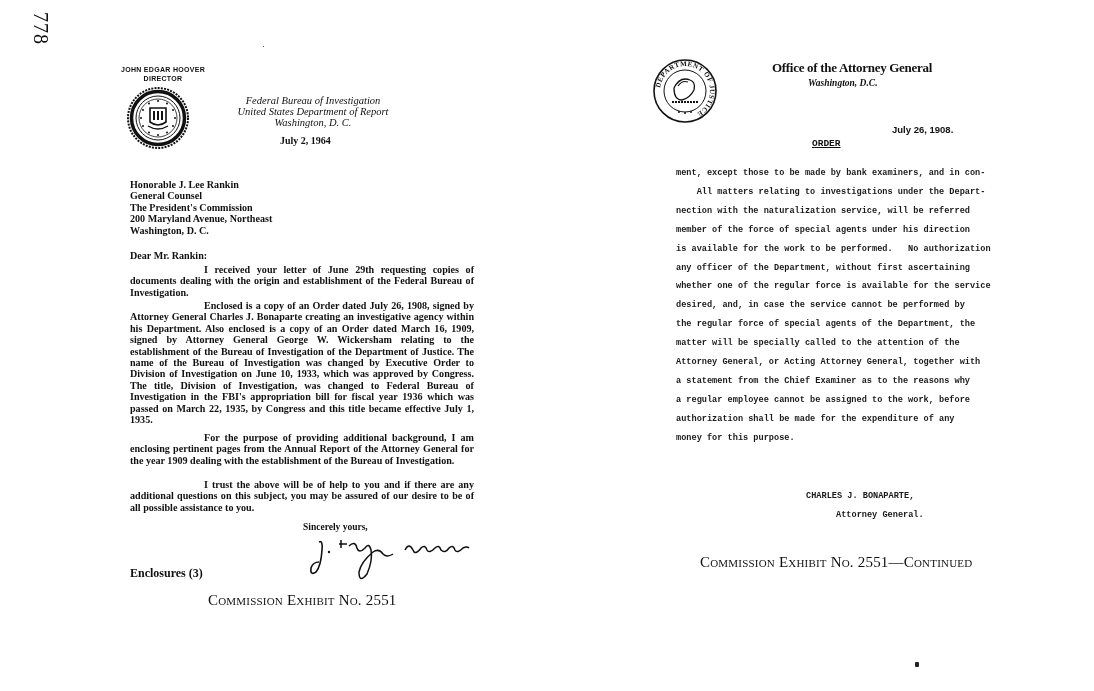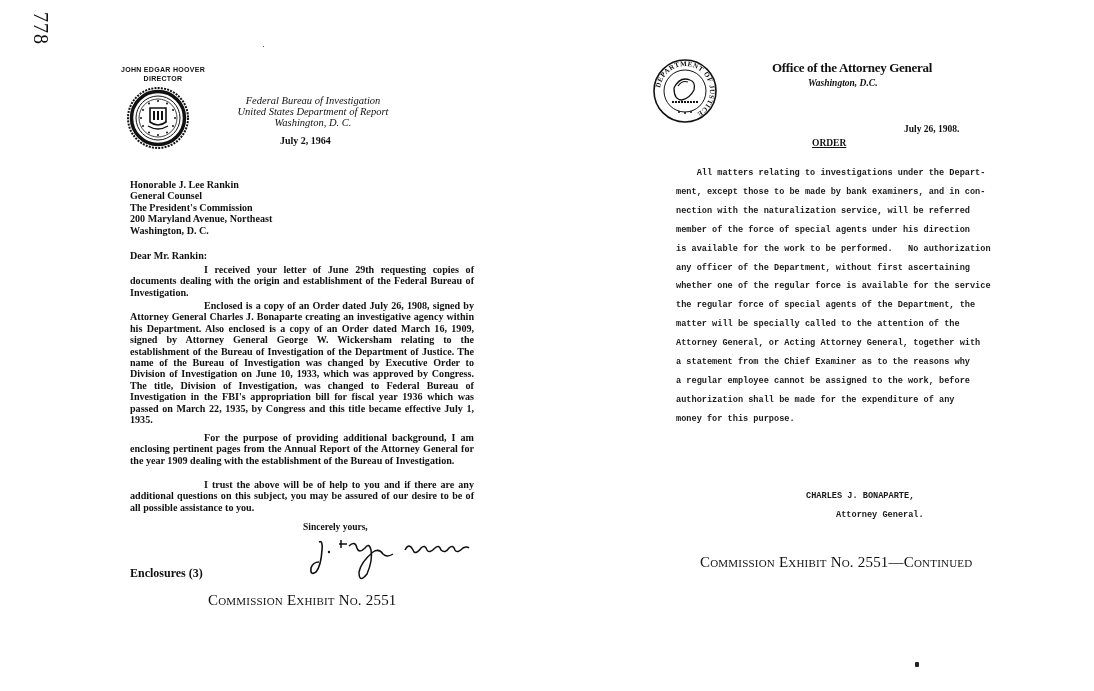--- a/index.html
+++ b/index.html
@@ -26,22 +26,22 @@
     #closing { left:303px; top:522px; font-size:9.5px; font-weight:bold; }
     #signature-left { left:305px; top:532px; width:180px; height:48px; }
     #enclosures { left:130px; top:566px; font-size:12px; font-weight:bold; }
     .exhibit { font-family:"Liberation Serif", serif; font-size:15px; font-variant:small-caps; letter-spacing:0.2px; }
     #exhibit-left { left:208px; top:592px; }
 
     
     #doj-seal { left:652px; top:58px; width:66px; height:66px; }
     #ag-header { left:772px; top:60px; font-family:"Liberation Serif", serif; font-weight:bold; font-size:13px; letter-spacing:-0.3px; }
     #ag-city { left:808px; top:78px; font-family:"Liberation Serif", serif; font-style:italic; font-weight:bold; font-size:9.5px; }
-    #date-right { left:892px; top:124px; font-family:Liberation Serif, serif; font-size:9.5px; font-weight:bold;margin-left:12px; }
-    #order-title { left:812px; top:138px; font-family:Liberation Serif, serif; font-size:9.5px; font-weight:bold; text-decoration:underline; }
+    #date-right { left:892px; top:124px; font-family:Liberation Sans, sans-serif; font-size:9.5px; font-weight:bold; }
+    #order-title { left:812px; top:138px; font-family:Liberation Mono, monospace; font-size:9.5px; font-weight:bold; text-decoration:underline; }
     .typed { font-family:"Liberation Mono", monospace; font-size:8.6px; font-weight:bold; line-height:18.9px; color:#1a1a1a; }
     #order-body { left:676px; top:164px; width:350px; }
     #order-body .line { white-space:nowrap; display:block; }
     #signer-name { left:806px; top:487px; }
     #signer-title { left:836px; top:506px; }
     #exhibit-right { left:700px; top:534px;margin-top:20px; }
 
     #stray-mark { left:915px; top:662px; width:4px; height:5px; background:#222; border-radius:1px; }
     #stray-dot { left:263px; top:46px; width:1px; height:1px; background:#555; }
   </style>
@@ -129,27 +129,28 @@
     <circle cx="33" cy="55" r="1" fill="#111"></circle>
     <circle cx="39" cy="54" r="1" fill="#111"></circle>
 </svg>
 
 <div class="abs" id="ag-header">Office of the Attorney General</div>
 <div class="abs" id="ag-city">Washington, D.C.</div>
 <div class="abs" id="date-right">July 26, 1908.</div>
 <div class="abs" id="order-title">ORDER</div>
 
 <div class="abs typed" id="order-body">
+  <span class="line">ment, except those to be made by bank examiners, and in con-</span>
   <span class="line">    All matters relating to investigations under the Depart-</span>
-  <span class="line">ment, except those to be made by bank examiners, and in con-</span>
   <span class="line">nection with the naturalization service, will be referred</span>
   <span class="line">member of the force of special agents under his direction</span>
   <span class="line">is available for the work to be performed.   No authorization</span>
   <span class="line">any officer of the Department, without first ascertaining</span>
   <span class="line">whether one of the regular force is available for the service</span>
+  <span class="line">desired, and, in case the service cannot be performed by</span>
   <span class="line">the regular force of special agents of the Department, the</span>
   <span class="line">matter will be specially called to the attention of the</span>
   <span class="line">Attorney General, or Acting Attorney General, together with</span>
   <span class="line">a statement from the Chief Examiner as to the reasons why</span>
   <span class="line">a regular employee cannot be assigned to the work, before</span>
   <span class="line">authorization shall be made for the expenditure of any</span>
   <span class="line">money for this purpose.</span>
 </div>
 
 <div class="abs typed" id="signer-name">CHARLES J. BONAPARTE,</div>

